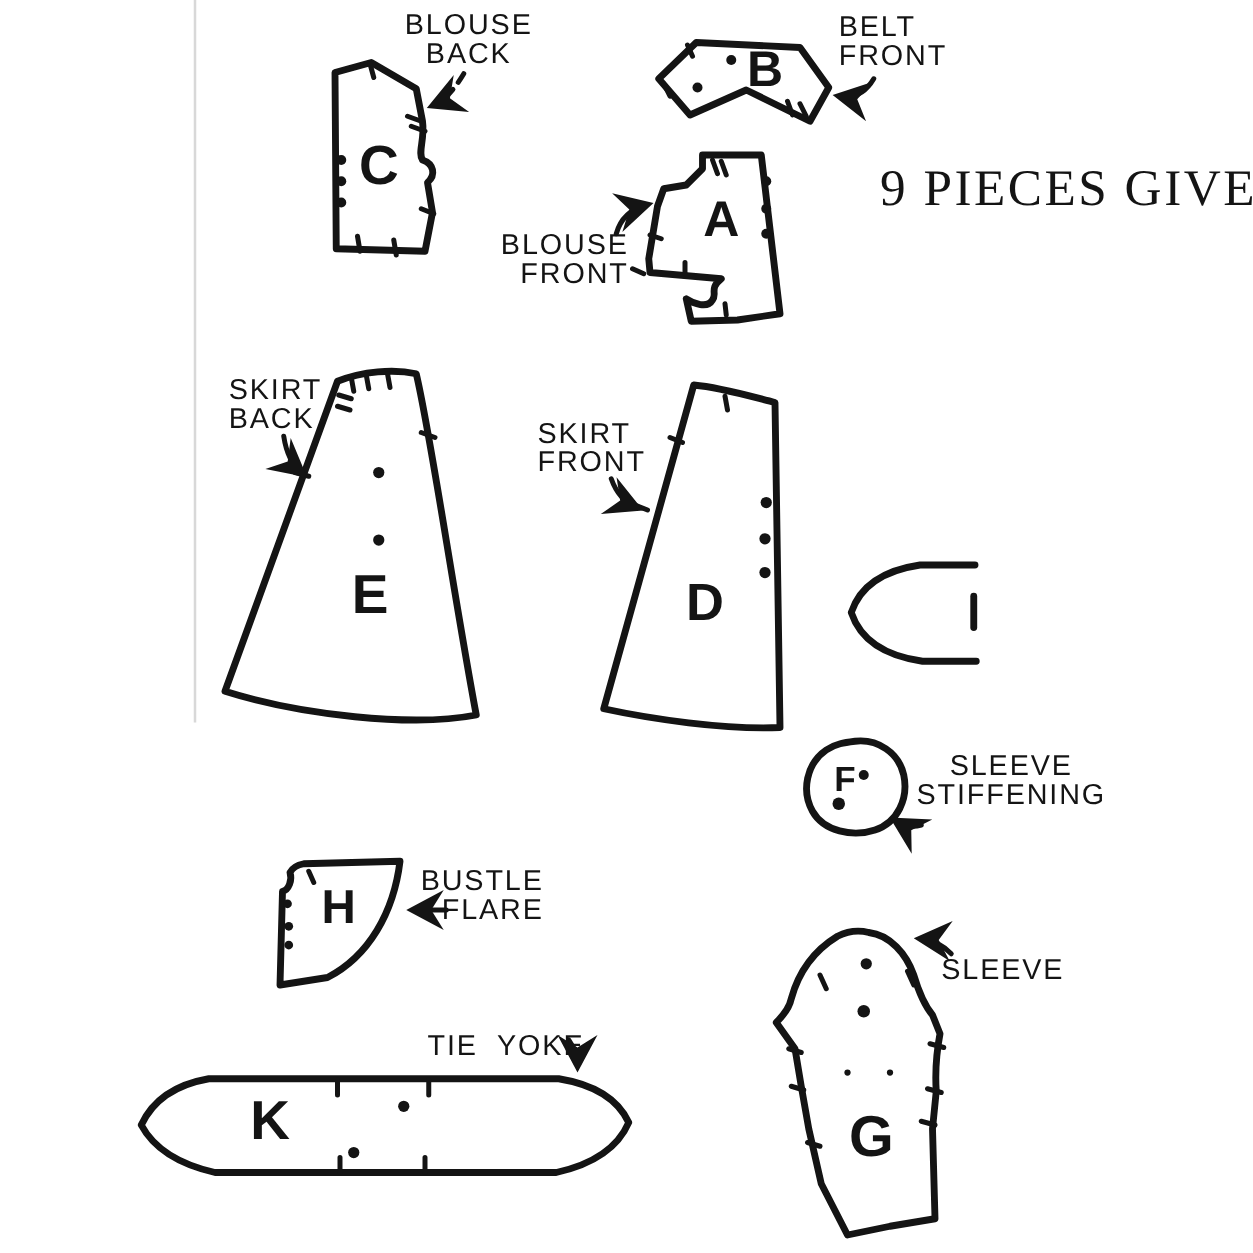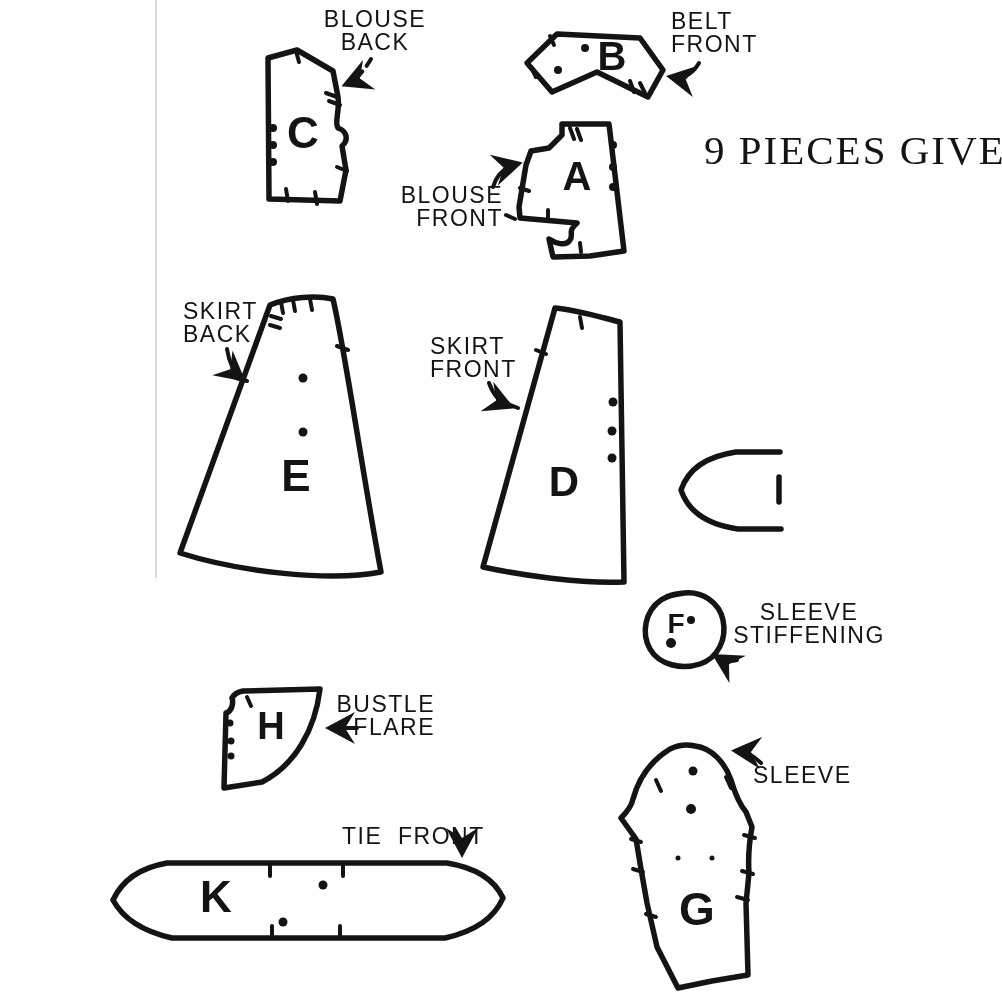--- a/index.html
+++ b/index.html
@@ -152,21 +152,21 @@
   <div class="lbl" style="left:383px;top:184px;width:120px;text-align:right;">BLOUSE
 FRONT</div>
   <div class="lbl" style="left:183px;top:300px;">SKIRT
 BACK</div>
   <div class="lbl" style="left:430px;top:335px;">SKIRT
 FRONT</div>
   <div class="lbl" style="left:727px;top:601px;width:164px;text-align:center;">SLEEVE
 STIFFENING</div>
   <div class="lbl" style="left:335px;top:693px;width:100px;text-align:right;">BUSTLE
 FLARE</div>
-  <div class="lbl" style="left:342px;top:825px;">TIE  FRONT</div>
+  <div class="lbl" style="left:342px;top:825px;">TIE  YOKE</div>
   <div class="lbl" style="left:753px;top:764px;">SLEEVE</div>
 
   <div class="letter" style="left:303px;top:133px;font-size:44px;">C</div>
   <div class="letter" style="left:612px;top:56px;font-size:40px;">B</div>
   <div class="letter" style="left:577px;top:176px;font-size:40px;">A</div>
   <div class="letter" style="left:296px;top:476px;font-size:44px;">E</div>
   <div class="letter" style="left:564px;top:482px;font-size:42px;">D</div>
   <div class="letter" style="left:676px;top:624px;font-size:28px;">F</div>
   <div class="letter" style="left:271px;top:726px;font-size:38px;">H</div>
   <div class="letter" style="left:216px;top:897px;font-size:44px;">K</div>

